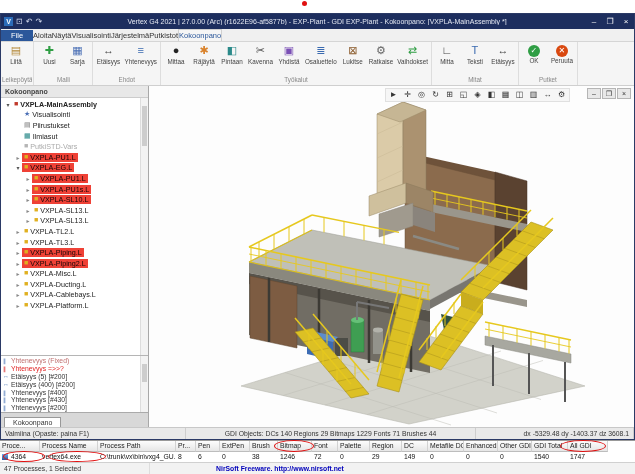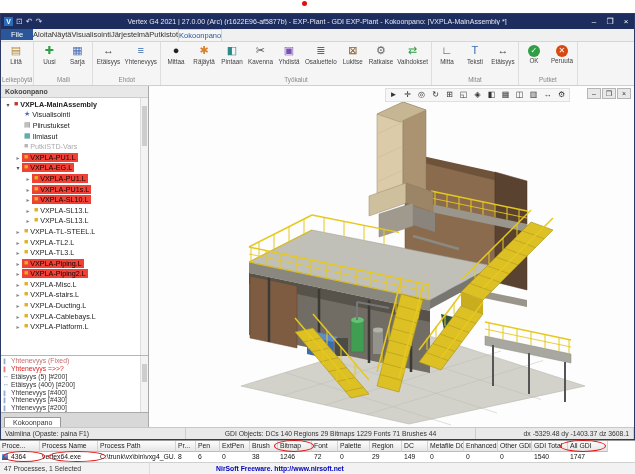--- a/index.html
+++ b/index.html
@@ -18,21 +18,21 @@
   .titlebar{height:15px;background:#1d2e5e;display:flex;align-items:center;color:#d8dce8;font-size:7.5px;flex:0 0 15px}
   .app-icon{width:9px;height:9px;background:#2b6cb8;color:#fff;font-size:7px;font-weight:bold;
             text-align:center;line-height:9px;margin:0 3px 0 3px}
   .qat{display:flex;gap:3px;margin-right:6px}
   .qat span{font-size:8px;color:#cfd6ea;line-height:13px}
   .tb-title{flex:1;text-align:center;white-space:nowrap;overflow:hidden;font-size:7px;color:#e4e8f2}
   .win-ctrls{display:flex}
   .win-ctrls span{width:16px;text-align:center;font-size:8px;line-height:14px;color:#fff}
 
   
-  .rtabs{height:13px;background:#f0f0f0;display:flex;align-items:flex-start;border-bottom:1px solid #d5d5d5;flex:0 0 13px}
+  .rtabs{height:13px;background:#f0f0f0;display:flex;align-items:center;border-bottom:1px solid #d5d5d5;flex:0 0 13px}
   .rtab{font-size:7.5px;padding:1px 0;color:#333;white-space:nowrap}
   .rtab.s-file{background:#2b579a;color:#fff;padding:1px 10px}
   .rtab.s-active{background:#f5f5f5;border:1px solid #d0d0d0;border-bottom:none;color:#2b579a}
 
   
   .ribbon{height:44px;background:#f5f5f5;border-bottom:1px solid #cfcfcf;display:flex;flex:0 0 44px;overflow:hidden}
   .rgroup{display:flex;flex-direction:column;border-right:1px solid #ddd;padding:1px 1px 0 1px}
   .rbuttons{display:flex;flex:1}
   .rbtn{min-width:28px;padding:0 2px;display:flex;flex-direction:column;align-items:center;justify-content:flex-start}
   .rbtn .ric{font-size:11px;height:15px;line-height:15px}
@@ -347,27 +347,20 @@
           </div>
 
           <div class="tree-row" style="padding-left: 23px;">
             <span class="arrow" style="color: rgb(136, 136, 136);">▸</span>
             <span class="titem">
               <span class="t-icon" style="color: rgb(224, 176, 32);">■</span>
               <span class="lbl">VXPLA-SL13.L</span>
             </span>
           </div>
 
-          <div class="tree-row" style="padding-left: 13px;">
-            <span class="arrow" style="color: rgb(136, 136, 136);">▸</span>
-            <span class="titem">
-              <span class="t-icon" style="color: rgb(224, 176, 32);">■</span>
-              <span class="lbl">VXPLA-TL-STEEL.L</span>
-            </span>
-          </div>
 
           <div class="tree-row" style="padding-left: 13px;">
             <span class="arrow" style="color: rgb(136, 136, 136);">▸</span>
             <span class="titem">
               <span class="t-icon" style="color: rgb(224, 176, 32);">■</span>
               <span class="lbl">VXPLA-TL2.L</span>
             </span>
           </div>
 
           <div class="tree-row" style="padding-left: 13px;">
@@ -395,27 +388,20 @@
           </div>
 
           <div class="tree-row" style="padding-left: 13px;">
             <span class="arrow" style="color: rgb(136, 136, 136);">▸</span>
             <span class="titem">
               <span class="t-icon" style="color: rgb(224, 176, 32);">■</span>
               <span class="lbl">VXPLA-Misc.L</span>
             </span>
           </div>
 
-          <div class="tree-row" style="padding-left: 13px;">
-            <span class="arrow" style="color: rgb(136, 136, 136);">▸</span>
-            <span class="titem">
-              <span class="t-icon" style="color: rgb(224, 176, 32);">■</span>
-              <span class="lbl">VXPLA-stairs.L</span>
-            </span>
-          </div>
 
           <div class="tree-row" style="padding-left: 13px;">
             <span class="arrow" style="color: rgb(136, 136, 136);">▸</span>
             <span class="titem">
               <span class="t-icon" style="color: rgb(224, 176, 32);">■</span>
               <span class="lbl">VXPLA-Ducting.L</span>
             </span>
           </div>
 
           <div class="tree-row" style="padding-left: 13px;">

